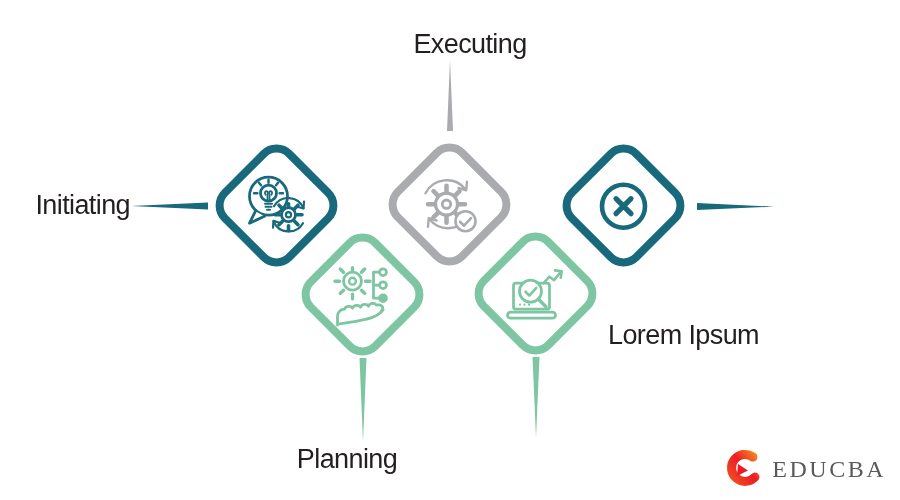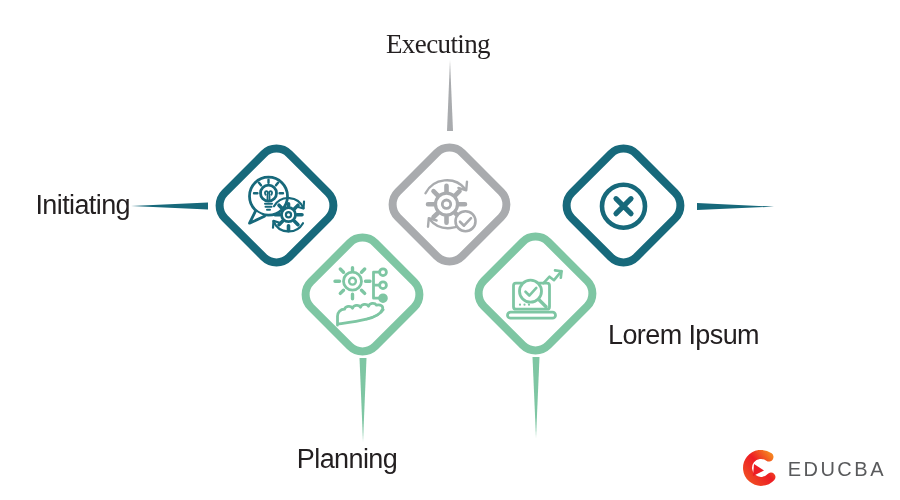--- a/index.html
+++ b/index.html
@@ -22,21 +22,21 @@
   .label{
     position:absolute; z-index:6; color:#231f20; font-size:27px; line-height:33px;
     letter-spacing:-0.6px; white-space:nowrap; font-weight:400;
   }
   .center-x{ transform:translateX(-50%); }
   .logo{
     position:absolute; right:14px; bottom:8px; z-index:6;
     display:flex; align-items:center; gap:8px;
   }
   .logo-text{
-    color:#595a5c; font-size:20px; letter-spacing:2.5px; font-weight:400;
+    color:#595a5c; font-size:24px; letter-spacing:2.5px; font-weight:400;font-family:Liberation Serif, serif;
   }
 </style>
 </head>
 <body>
 
 <div class="stage">
 
   <svg class="connector-layer" width="900" height="500" viewBox="0 0 900 500">
     <polygon points="131,206 208,202.6 208,209.4" fill="#17697b"></polygon>
     <polygon points="450,60 447,131 453,131" fill="#a9abae"></polygon>
@@ -128,21 +128,21 @@
         <circle cx="25" cy="46.5" r="1.1" fill="#7ec6a3" stroke="none"></circle>
         <circle cx="29.5" cy="46.5" r="1.1" fill="#7ec6a3" stroke="none"></circle>
         <circle cx="31" cy="33" r="11" fill="#ffffff"></circle>
         <path d="M26 33.5 l3.8 3.8 7 -7.6" stroke-width="2.6"></path>
         <path d="M39 41 l7.5 7.5" stroke-width="3.4"></path>
       </svg>
     </div>
   </div>
 
   <div class="label" style="right:770px; top:189px; text-align:right;">Initiating</div>
-  <div class="label center-x" style="left:438px; top:28px;font-family:Liberation Serif, serif;">Executing</div>
+  <div class="label center-x" style="left:470px; top:28px;">Executing</div>
   <div class="label center-x" style="left:347px; top:443px;">Planning</div>
   <div class="label" style="left:608px; top:319px;text-align:right;">Lorem Ipsum</div>
 
   <div class="logo">
     <svg width="44" height="46" viewBox="0 0 44 46">
       <defs>
         <linearGradient id="educba-grad" x1="0%" y1="100%" x2="100%" y2="0%">
           <stop offset="0%" stop-color="#f04e23"></stop>
           <stop offset="55%" stop-color="#ed1c24"></stop>
           <stop offset="100%" stop-color="#f58220"></stop>

